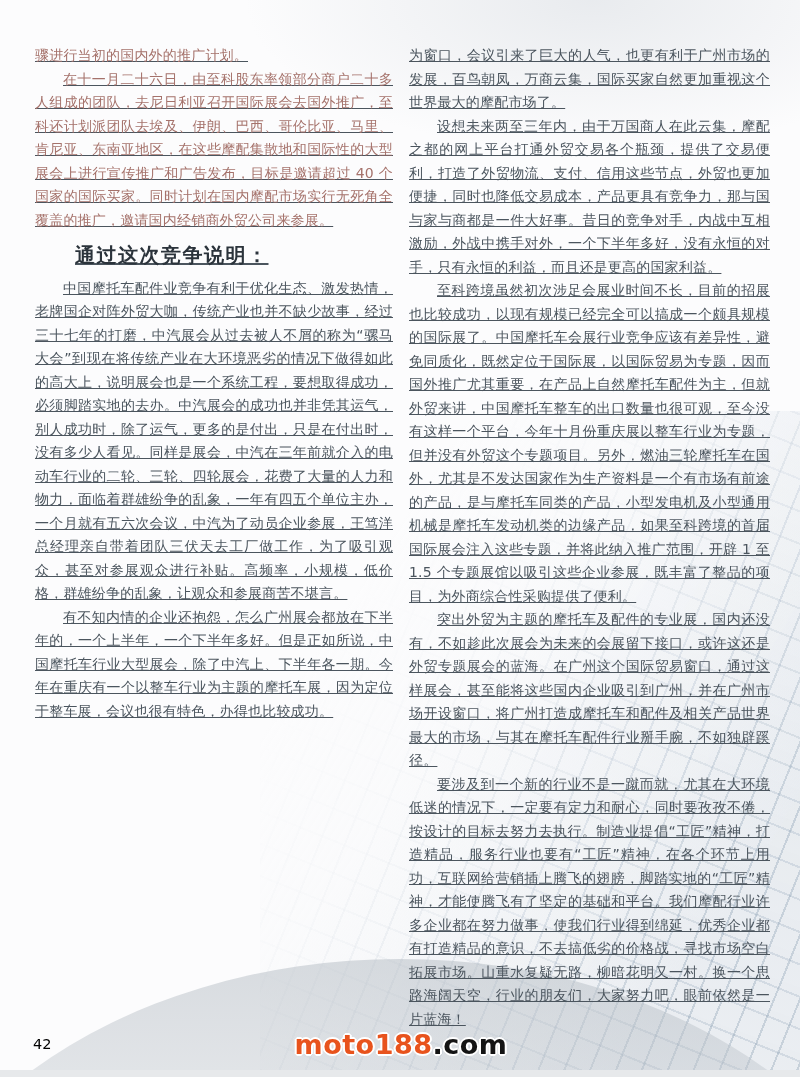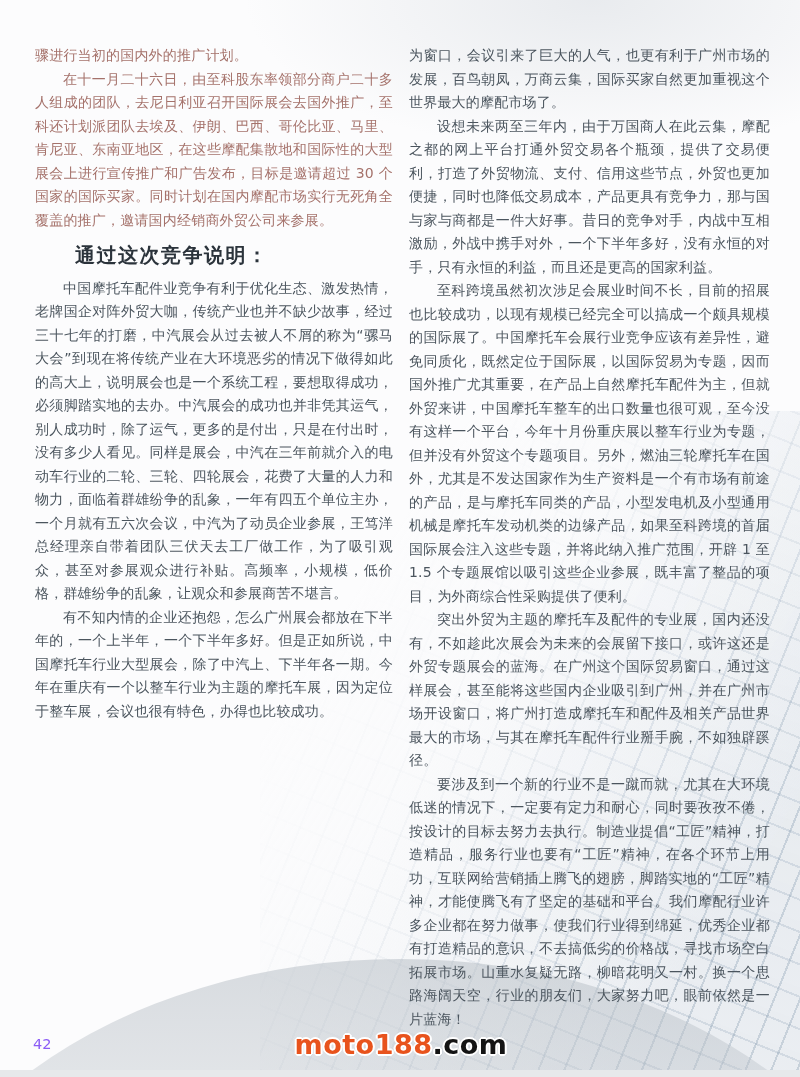--- a/index.html
+++ b/index.html
@@ -33,34 +33,34 @@
     position:absolute; left:0; right:0; bottom:0; height:7px; z-index:2;
     background:#e7e9eb;
   }
   .columns {
     position:absolute; top:44px; left:35px; z-index:2;
     display:flex; gap:16px;
   }
   .col {
     text-align:justify;
     font-size:14px; line-height:23.5px; letter-spacing:0.2px;
-    color:#4b555e; height:992px; overflow:hidden;
+    color:#4b555e; height:992px; overflow:hidden;text-decoration:underline;
   }
   .col.left  { width:358px; }
   .col.right { width:361px; }
   .col p { margin:0; text-indent:2em; }
   .col p.cont { text-indent:0; }
   .hl { color:#a5726b; }
   .section-heading {
     font-size:20px; font-weight:bold; color:#2b333b;
     margin:12px 0 9px; text-indent:2em; letter-spacing:1.5px;
   }
   .page-number {
     position:absolute; left:33px; bottom:25px; z-index:3;
-    font-size:14.5px; color:#8b5cf6;margin-top:24px;
+    font-size:14.5px; color:#000000;margin-top:24px;
   }
   .footer-logo {
     position:absolute; left:0; right:10px; bottom:17px; z-index:3;
     text-align:center; font-weight:bold; font-size:27px; letter-spacing:0.5px;
     font-family:"DejaVu Sans", sans-serif;
     padding-left:12px;
   }
   .footer-logo span {
     text-shadow:-2px 0 0 #fff, 2px 0 0 #fff, 0 -2px 0 #fff, 0 2px 0 #fff,
                 -1px -1px 0 #fff, 1px 1px 0 #fff, -1px 1px 0 #fff, 1px -1px 0 #fff;
@@ -72,21 +72,21 @@
 <body>
 
 <div class="page">
   <div class="wm-cloud"></div>
   <div class="wm-building"></div>
   <div class="wm-arc"></div>
 
   <div class="columns">
     <div class="col left">
       <p class="hl cont">骤进行当初的国内外的推广计划。</p>
-      <p class="hl">在十一月二十六日，由至科股东率领部分商户二十多人组成的团队，去尼日利亚召开国际展会去国外推广，至科还计划派团队去埃及、伊朗、巴西、哥伦比亚、马里、肯尼亚、东南亚地区，在这些摩配集散地和国际性的大型展会上进行宣传推广和广告发布，目标是邀请超过 30 个国家的国际买家。同时计划在国内摩配市场实行无死角全覆盖的推广，邀请国内经销商外贸公司来参展。</p>
+      <p class="hl">在十一月二十六日，由至科股东率领部分商户二十多人组成的团队，去尼日利亚召开国际展会去国外推广，至科还计划派团队去埃及、伊朗、巴西、哥伦比亚、马里、肯尼亚、东南亚地区，在这些摩配集散地和国际性的大型展会上进行宣传推广和广告发布，目标是邀请超过 40 个国家的国际买家。同时计划在国内摩配市场实行无死角全覆盖的推广，邀请国内经销商外贸公司来参展。</p>
       <div class="section-heading">通过这次竞争说明：</div>
       <p>中国摩托车配件业竞争有利于优化生态、激发热情，老牌国企对阵外贸大咖，传统产业也并不缺少故事，经过三十七年的打磨，中汽展会从过去被人不屑的称为“骡马大会”到现在将传统产业在大环境恶劣的情况下做得如此的高大上，说明展会也是一个系统工程，要想取得成功，必须脚踏实地的去办。中汽展会的成功也并非凭其运气，别人成功时，除了运气，更多的是付出，只是在付出时，没有多少人看见。同样是展会，中汽在三年前就介入的电动车行业的二轮、三轮、四轮展会，花费了大量的人力和物力，面临着群雄纷争的乱象，一年有四五个单位主办，一个月就有五六次会议，中汽为了动员企业参展，王笃洋总经理亲自带着团队三伏天去工厂做工作，为了吸引观众，甚至对参展观众进行补贴。高频率，小规模，低价格，群雄纷争的乱象，让观众和参展商苦不堪言。</p>
       <p>有不知内情的企业还抱怨，怎么广州展会都放在下半年的，一个上半年，一个下半年多好。但是正如所说，中国摩托车行业大型展会，除了中汽上、下半年各一期。今年在重庆有一个以整车行业为主题的摩托车展，因为定位于整车展，会议也很有特色，办得也比较成功。</p>
     </div>
     <div class="col right">
       <p class="cont">为窗口，会议引来了巨大的人气，也更有利于广州市场的发展，百鸟朝凤，万商云集，国际买家自然更加重视这个世界最大的摩配市场了。</p>
       <p>设想未来两至三年内，由于万国商人在此云集，摩配之都的网上平台打通外贸交易各个瓶颈，提供了交易便利，打造了外贸物流、支付、信用这些节点，外贸也更加便捷，同时也降低交易成本，产品更具有竞争力，那与国与家与商都是一件大好事。昔日的竞争对手，内战中互相激励，外战中携手对外，一个下半年多好，没有永恒的对手，只有永恒的利益，而且还是更高的国家利益。</p>
       <p>至科跨境虽然初次涉足会展业时间不长，目前的招展也比较成功，以现有规模已经完全可以搞成一个颇具规模的国际展了。中国摩托车会展行业竞争应该有差异性，避免同质化，既然定位于国际展，以国际贸易为专题，因而国外推广尤其重要，在产品上自然摩托车配件为主，但就外贸来讲，中国摩托车整车的出口数量也很可观，至今没有这样一个平台，今年十月份重庆展以整车行业为专题，但并没有外贸这个专题项目。另外，燃油三轮摩托车在国外，尤其是不发达国家作为生产资料是一个有市场有前途的产品，是与摩托车同类的产品，小型发电机及小型通用机械是摩托车发动机类的边缘产品，如果至科跨境的首届国际展会注入这些专题，并将此纳入推广范围，开辟 1 至 1.5 个专题展馆以吸引这些企业参展，既丰富了整品的项目，为外商综合性采购提供了便利。</p>
       <p>突出外贸为主题的摩托车及配件的专业展，国内还没有，不如趁此次展会为未来的会展留下接口，或许这还是外贸专题展会的蓝海。在广州这个国际贸易窗口，通过这样展会，甚至能将这些国内企业吸引到广州，并在广州市场开设窗口，将广州打造成摩托车和配件及相关产品世界最大的市场，与其在摩托车配件行业掰手腕，不如独辟蹊径。</p>
       <p>要涉及到一个新的行业不是一蹴而就，尤其在大环境低迷的情况下，一定要有定力和耐心，同时要孜孜不倦，按设计的目标去努力去执行。制造业提倡“工匠”精神，打造精品，服务行业也要有“工匠”精神，在各个环节上用功，互联网给营销插上腾飞的翅膀，脚踏实地的“工匠”精神，才能使腾飞有了坚定的基础和平台。我们摩配行业许多企业都在努力做事，使我们行业得到绵延，优秀企业都有打造精品的意识，不去搞低劣的价格战，寻找市场空白拓展市场。山重水复疑无路，柳暗花明又一村。换一个思路海阔天空，行业的朋友们，大家努力吧，眼前依然是一片蓝海！</p>

